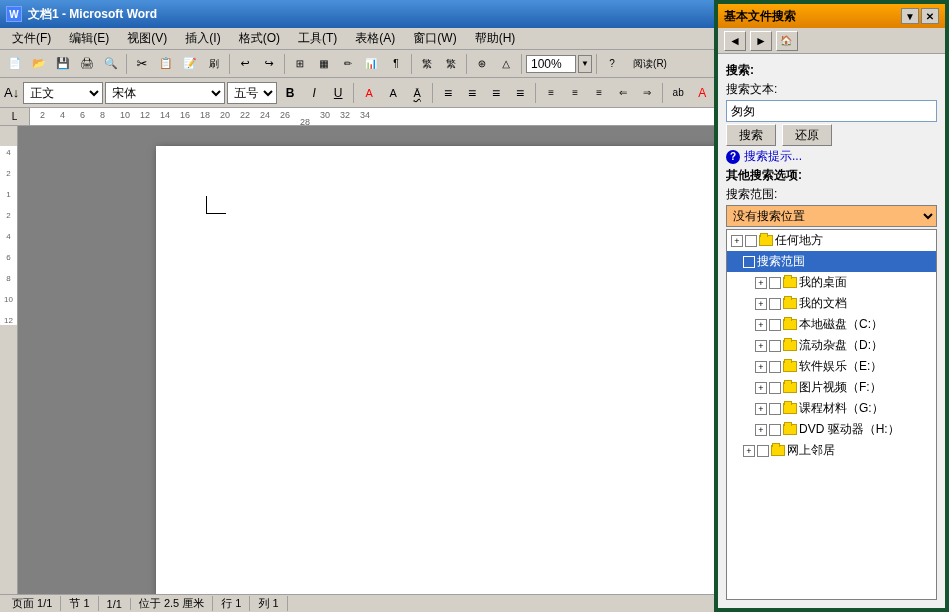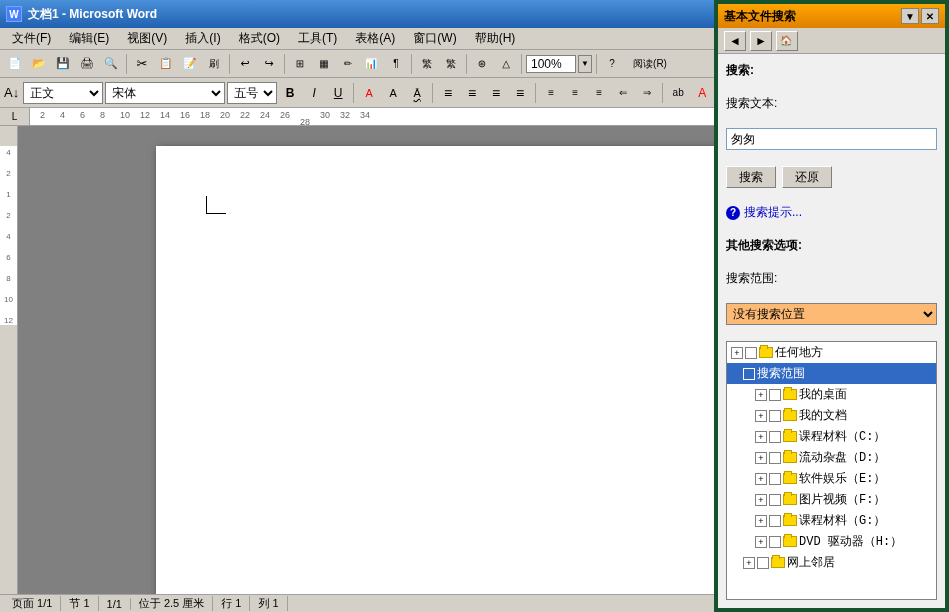--- a/index.html
+++ b/index.html
@@ -352,21 +352,21 @@
       cursor: pointer;
       display: flex;
       align-items: center;
       justify-content: center;
       font-size: 12px;
     }
     .search-content {
       padding: 8px;
       display: flex;
       flex-direction: column;
-      gap: 16px;
+      gap: 2px;
       flex: 1;
       overflow-y: auto;
     }
     .search-label {
       font-size: 12px;
       font-weight: bold;
       color: #000;
     }
     .search-sublabel {
       font-size: 12px;
@@ -483,21 +483,20 @@
       top: -3px;
       left: 0;
       width: 6px;
       height: 3px;
       background: #ffd700;
       border: 1px solid #c0a000;
       border-bottom: none;
     }
     .tree-text {
       font-size: 12px;
-      font-family: Liberation Mono, monospace;
     }
 
     
     .status-bar {
       position: fixed;
       bottom: 0;
       left: 0;
       right: 0;
       height: 18px;
       background: #d4d0c8;
@@ -729,21 +728,21 @@
           <div class="tree-expand">+</div>
           <div class="check-box"></div>
           <div class="folder-icon"></div>
           <span class="tree-text">我的文档</span>
         </div>
 
         <div class="tree-item" style="padding-left:28px;">
           <div class="tree-expand">+</div>
           <div class="check-box"></div>
           <div class="folder-icon"></div>
-          <span class="tree-text">课程材料（C:）</span>
+          <span class="tree-text">本地磁盘（C:）</span>
         </div>
 
         <div class="tree-item" style="padding-left:28px;">
           <div class="tree-expand">+</div>
           <div class="check-box"></div>
           <div class="folder-icon"></div>
           <span class="tree-text">流动杂盘（D:）</span>
         </div>
 
         <div class="tree-item" style="padding-left:28px;">

